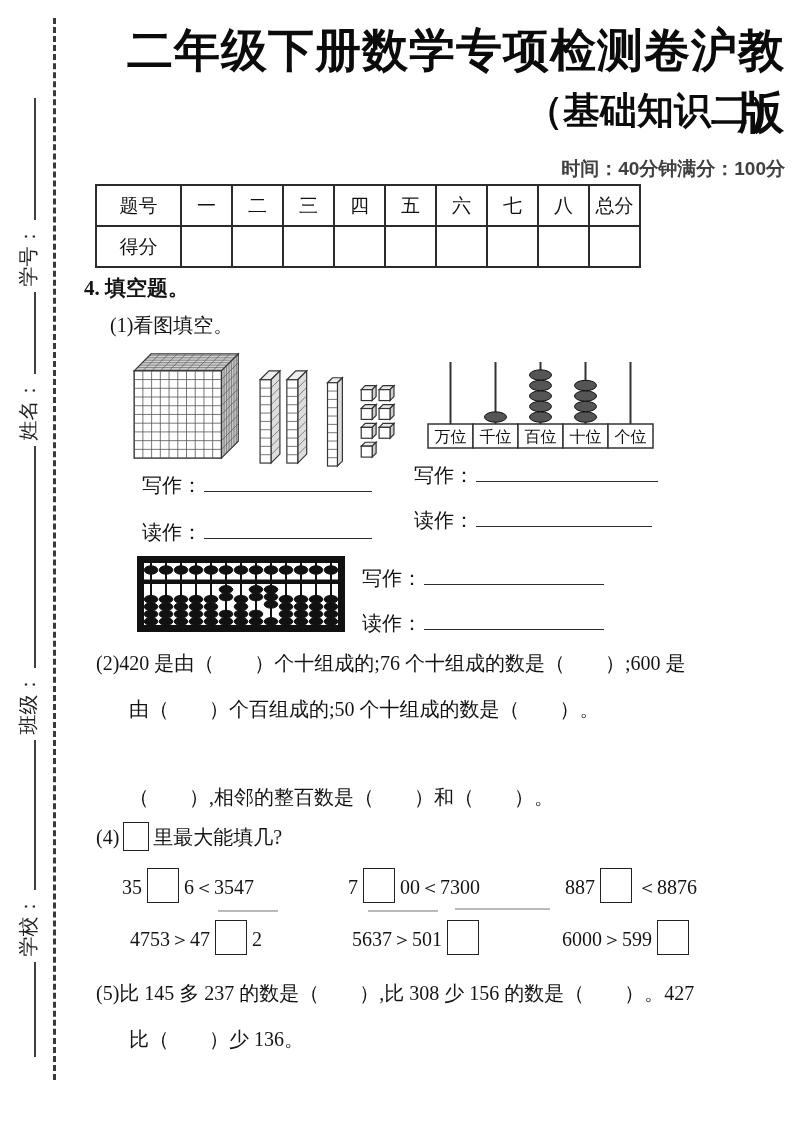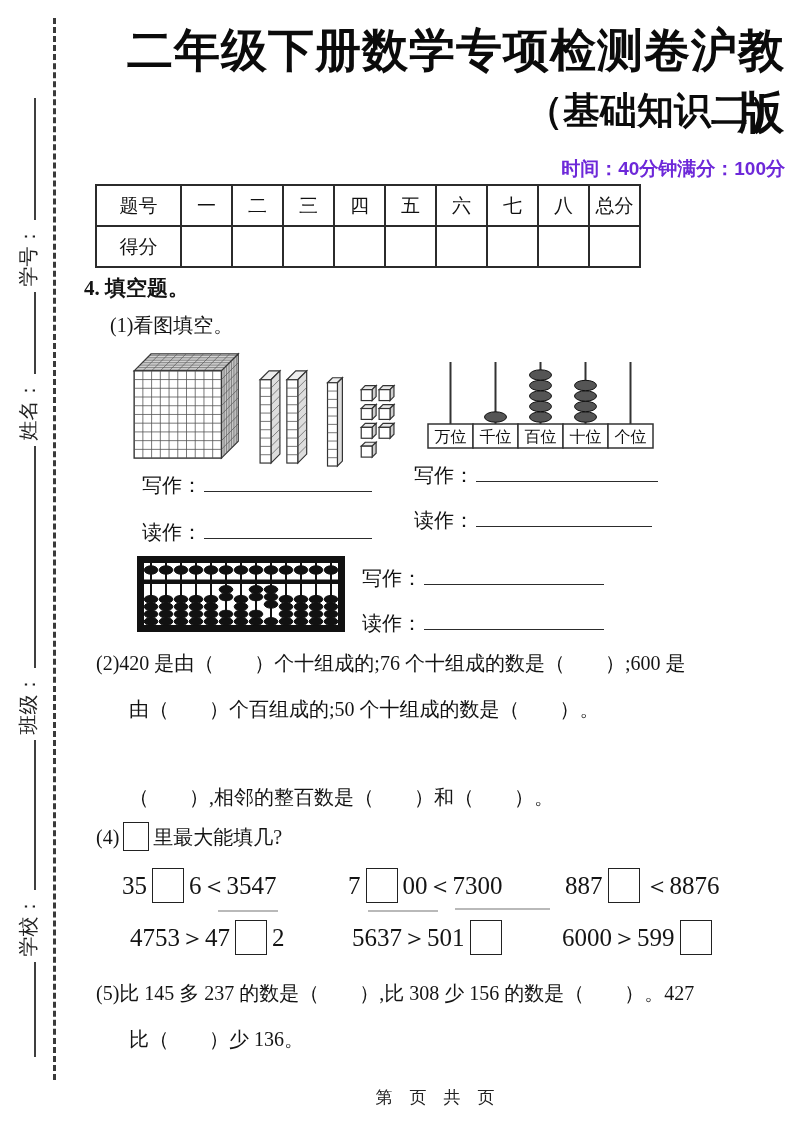--- a/index.html
+++ b/index.html
@@ -12,36 +12,36 @@
     transform:rotate(-90deg);display:flex;align-items:center;justify-content:center;gap:6px;
     font-size:20px;color:#222;white-space:nowrap;}
   .mline{display:inline-block;border-bottom:2px solid #3f3f3f;height:14px;}
 
   
   .title{position:absolute;left:85px;top:20px;width:700px;text-align:right;
     font-family:"Liberation Sans","DejaVu Sans",sans-serif;font-weight:900;font-size:46px;letter-spacing:1px;color:#0b0b0b;}
   .subtitle{position:absolute;left:85px;top:86px;width:700px;text-align:right;
     font-family:"Liberation Sans","DejaVu Sans",sans-serif;font-weight:900;font-size:37px;color:#0b0b0b;}
   .timenote{position:absolute;left:85px;top:156px;width:700px;text-align:right;
-    font-family:"Liberation Sans","DejaVu Sans",sans-serif;font-weight:600;font-size:19px;color:#6d28d9;}
+    font-family:"Liberation Sans","DejaVu Sans",sans-serif;font-weight:600;font-size:19px;color:#404040;}
 
   
   table.score{position:absolute;left:95px;top:184px;width:546px;border-collapse:collapse;table-layout:fixed;}
   table.score td{border:2px solid #2b2b2b;height:39px;text-align:center;font-size:19px;color:#111;padding:0;}
 
   
   .txt{position:absolute;font-size:20px;color:#141414;white-space:nowrap;}
   .bold{font-weight:bold;}
   .uline{display:inline-block;border-bottom:1.6px solid #2c2c2c;height:15px;vertical-align:baseline;margin-left:2px;}
   .wr{position:absolute;font-size:20px;color:#141414;white-space:nowrap;}
 
   .sq{display:inline-block;border:1.6px solid #222;background:#fff;vertical-align:-9px;margin:0 5px;}
   .sq.small{width:24px;height:27px;vertical-align:-7px;margin:0 4px;}
   .sq.big{width:30px;height:33px;}
-  .expr{position:absolute;font-size:25px;color:#141414;white-space:nowrap;}
+  .expr{position:absolute;font-size:20px;color:#141414;white-space:nowrap;}
   .faint{position:absolute;height:0;border-top:2px solid #b9b9b9;}
 
   .fig{position:absolute;}
   .footer{position:absolute;left:85px;top:1086px;width:700px;text-align:center;font-size:17px;color:#222;}
 </style>
 </head>
 <body>
 
 <div class="page">
 
@@ -386,14 +386,13 @@
   <div class="faint" style="left:368px;top:910px;width:70px"></div>
   <div class="faint" style="left:455px;top:908px;width:95px"></div>
 
   <span class="expr" style="left:130px;top:920px"><span>4753＞47</span><span class="sq big"></span><span>2</span></span>
   <span class="expr" style="left:352px;top:920px"><span>5637＞501</span><span class="sq big"></span><span></span></span>
   <span class="expr" style="left:562px;top:920px"><span>6000＞599</span><span class="sq big"></span><span></span></span>
 
   <div class="txt" style="left:96px;top:980px">(5)比 145 多 237 的数是（　　）,比 308 少 156 的数是（　　）。427</div>
   <div class="txt" style="left:129px;top:1026px">比（　　）少 136。</div>
 
-  <div class="footer">第　页　共　页</div>
 </div>
 
 </body></html>

